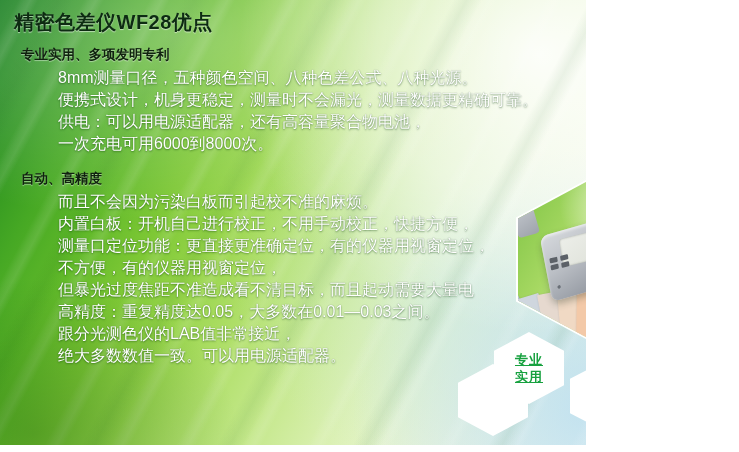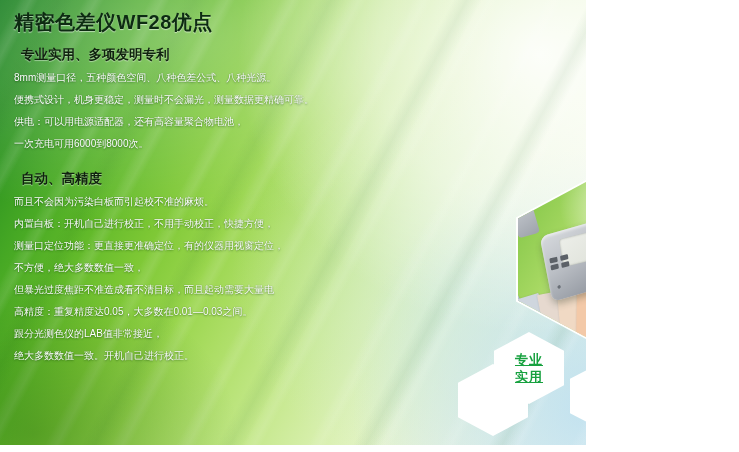--- a/index.html
+++ b/index.html
@@ -70,23 +70,24 @@
     letter-spacing:.5px;line-height:1.2;margin:0 0 11px 0;
     text-shadow:0 1px 1px rgba(255,255,255,.55);
   }
   .sec{margin:0 0 2px 0;}
   .sec-head{
     font-size:13.5px;font-weight:bold;color:#10220f;
     line-height:20px;margin:0 0 2px 7px;
     text-shadow:0 1px 1px rgba(255,255,255,.45);
   }
   .sec-line{
-    font-size:10px;color:#ffffff;line-height:22px;
+    font-size:16px;color:#ffffff;line-height:22px;
     white-space:nowrap;
     text-shadow:0 1px 2px rgba(0,60,0,.45), 0 0 1px rgba(0,50,0,.40);
+    margin-left:44px;
   }
   .gap{height:12px;}
 
   
   .photo-hex{
     position:absolute;left:516px;top:172px;width:170px;height:175px;
   }
   .hex-outline{
     position:absolute;inset:0;
     clip-path:polygon(50% 0%,100% 26%,100% 74%,50% 100%,0% 74%,0% 26%);
@@ -191,25 +192,25 @@
       <div class="sec-line">一次充电可用6000到8000次。</div>
     </div>
 
     <div class="gap"></div>
 
     <div class="sec">
       <div class="sec-head">自动、高精度</div>
       <div class="sec-line">而且不会因为污染白板而引起校不准的麻烦。</div>
       <div class="sec-line">内置白板：开机自己进行校正，不用手动校正，快捷方便，</div>
       <div class="sec-line">测量口定位功能：更直接更准确定位，有的仪器用视窗定位，</div>
-      <div class="sec-line">不方便，绝大多数数值一致，</div>
+      <div class="sec-line">不方便，有的仪器用视窗定位，</div>
       <div class="sec-line">但暴光过度焦距不准造成看不清目标，而且起动需要大量电</div>
       <div class="sec-line">高精度：重复精度达0.05，大多数在0.01—0.03之间。</div>
       <div class="sec-line">跟分光测色仪的LAB值非常接近，</div>
-      <div class="sec-line">绝大多数数值一致。开机自己进行校正。</div>
+      <div class="sec-line">绝大多数数值一致。可以用电源适配器。</div>
     </div>
 
   </div>
 
   <div class="photo-hex">
     <div class="hex-outline"></div>
     <div class="hex-inner">
       <div class="swatches">
         <div class="sw" style="left:0px;  background:#b9c6d4; transform:rotate(-16deg);"></div>
         <div class="sw" style="left:17px; background:#cfd6de; transform:rotate(-10deg);"></div>

